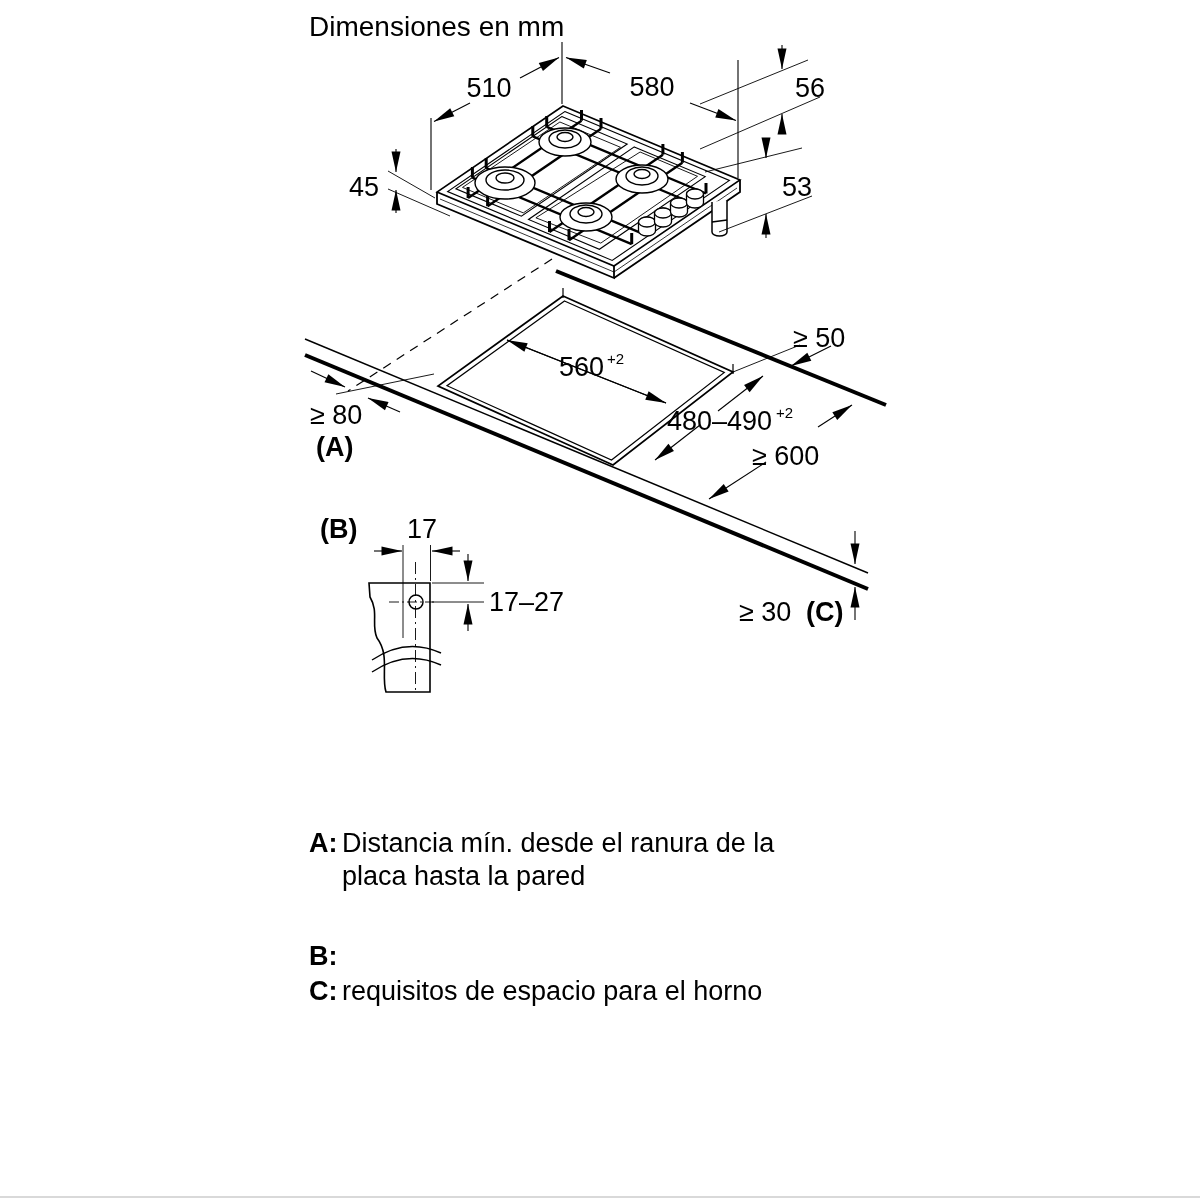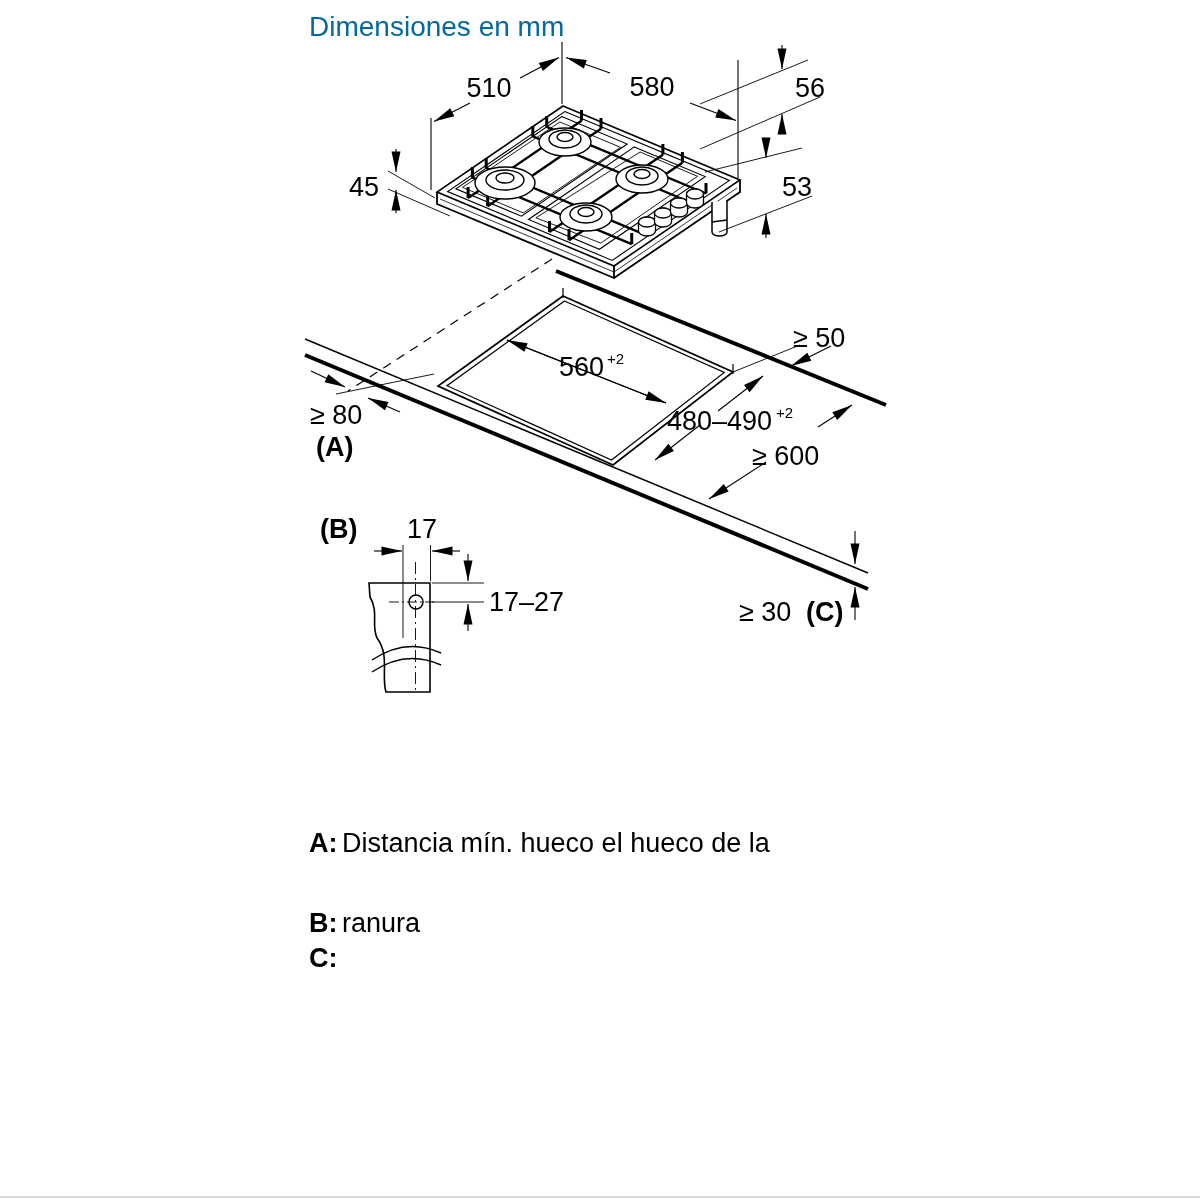--- a/index.html
+++ b/index.html
@@ -1,21 +1,21 @@
 <!DOCTYPE html>
 <html><head>
 <meta charset="utf-8">
 <style>
   html,body{margin:0;padding:0;}
   body{
     width:1200px;height:1200px;position:relative;background:#fff;
     font-family:"Liberation Sans", sans-serif;color:#000;overflow:hidden;
   }
   .title{
-    position:absolute;left:309px;top:11px;font-size:28px;line-height:32px;color:#0369a1;
+    position:absolute;left:309px;top:11px;font-size:28px;line-height:32px;color:#000000;
   }
   svg{position:absolute;left:0;top:0;}
   svg text{font-family:"Liberation Sans",sans-serif;font-size:27px;fill:#000;}
   svg text.sup{font-size:15px;}
   svg text.bold{font-weight:bold;}
   .legend{position:absolute;left:309px;width:560px;font-size:27px;line-height:33px;}
   .legend-row{position:relative;display:flex;align-items:flex-start;}
   .legend-key{font-weight:bold;width:33px;flex:0 0 33px;}
   .legend-lines{flex:1;}
   .bottom-divider{
@@ -222,29 +222,30 @@
   </g>
   <text class="bold" x="320" y="538">(B)</text>
   <text x="422" y="538" text-anchor="middle">17</text>
   <text x="489" y="611">17–27</text>
 </svg>
 
 <div class="legend" style="top:827px">
   <div class="legend-row">
     <div class="legend-key">A:</div>
     <div class="legend-lines">
-      <div>Distancia mín. hueco el hueco de la</div>
+      <div>Distancia mín. desde el ranura de la</div>
+      <div>placa hasta la pared</div>
     </div>
   </div>
   <div class="legend-row" style="margin-top:47px">
     <div class="legend-key">B:</div>
     <div class="legend-lines">
-      <div>ranura</div>
     </div>
   </div>
   <div class="legend-row" style="margin-top:2px">
     <div class="legend-key">C:</div>
     <div class="legend-lines">
+      <div>requisitos de espacio para el horno</div>
     </div>
   </div>
 </div>
 
 <div class="bottom-divider"></div>
 
 </body></html>

